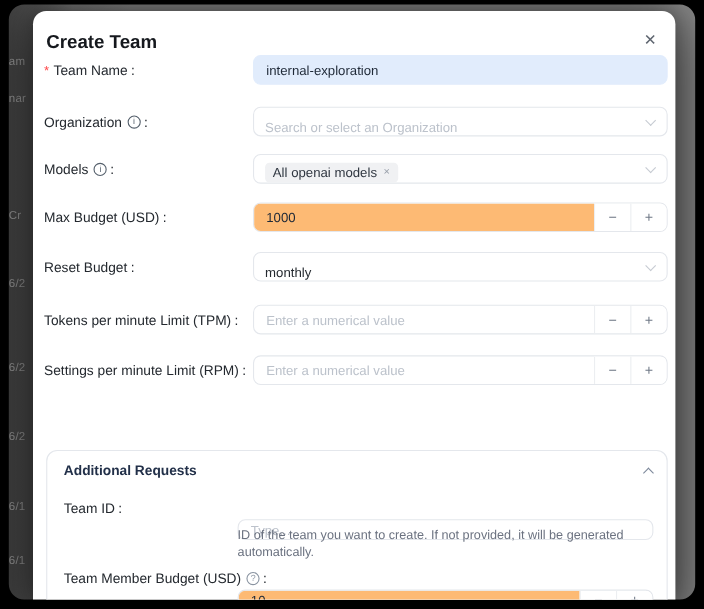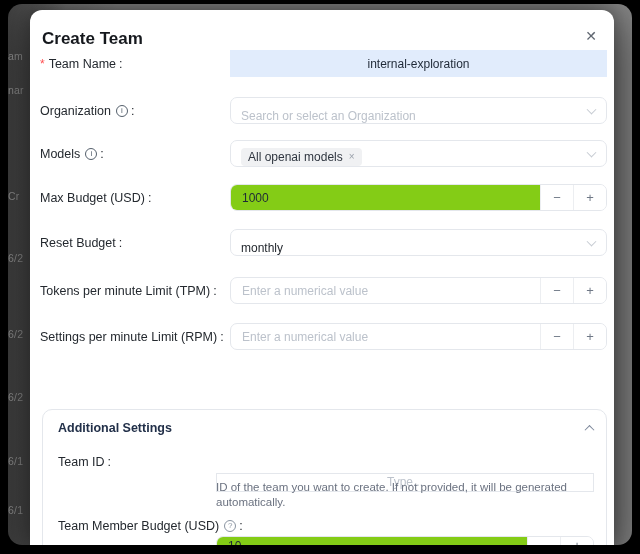--- a/index.html
+++ b/index.html
@@ -26,42 +26,42 @@
   .lbl { position:absolute; left:0; top:0; height:27px; display:flex; align-items:center;
     font-size:12.5px; color:#24292f; white-space:nowrap; }
   .req { color:#ff4d4f; margin-right:4px; font-size:12px; }
   .colon { margin-left:3px; }
   .iconcircle { width:12px; height:12px; border:1px solid #55606c; border-radius:50%;
     display:inline-flex; align-items:center; justify-content:center;
     font-size:8px; color:#55606c; margin-left:5px; font-style:normal; line-height:1; }
   .iconcircle.q { border-color:#8a94a1; color:#8a94a1; }
   .ctl { position:absolute; left:190px; right:0; top:0; height:27px; }
 
-  input.txt { width:100%; height:100%; border:1px solid #e4e7ec; border-radius:0;
+  input.txt { width:100%; height:100%; border:1px solid #e4e7ec; border-radius:7px;
     padding:0 11px; font-size:12px; color:#1f2937; outline:none; background:#fff;
-    font-family:inherit;text-align:center; }
+    font-family:inherit; }
   input.txt.blue { background:#e1ecfc; border:1px solid #e1ecfc; }
   input::placeholder { color:#bcc2cb; }
 
   .select { width:100%; height:100%; border:1px solid #e4e7ec; border-radius:7px;
     background:#fff; display:flex; align-items:flex-end; padding:0 10px; position:relative; cursor:pointer; }
   .select .ph { font-size:12px; color:#bcc2cb; }
   .select .val { font-size:12px; color:#24292f; }
   .chev { position:absolute; right:11px; top:50%; width:7px; height:7px;
     border-right:1.4px solid #c6cbd2; border-bottom:1.4px solid #c6cbd2;
     transform:translateY(-70%) rotate(45deg); }
   .tag { background:#f0f1f3; border-radius:4px; padding:3px 7px; font-size:12px;
     color:#2f3640; display:inline-flex; align-items:center; gap:6px; line-height:1;margin-top:32px; }
   .tag .x { color:#9aa1ab; font-size:10px; cursor:pointer; }
 
   .numctl { width:100%; height:100%; border:1px solid #e4e7ec; border-radius:7px;
     background:#fff; display:flex; overflow:hidden; }
   .numctl input { flex:1; border:none; background:transparent; padding:0 11px;
     font-size:12px; color:#1f2937; outline:none; font-family:inherit; min-width:0; }
-  .numctl.filled input { background:#84cc16; }
+  .numctl.filled input { background:#fdba74; }
   .step { width:33px; border-left:1px solid #eceef1; display:flex; align-items:center;
     justify-content:center; color:#6f7886; font-size:13px; background:#fff; cursor:pointer;
     flex:0 0 auto; user-select:none; }
 
   .addbox { position:absolute; left:12px; top:399px; width:565px; height:170px;
     border:1px solid #e4e7ec; border-radius:10px; background:#fff; }
   .addhdr { position:absolute; left:15px; right:13px; top:8px; height:20px;
     display:flex; align-items:center; justify-content:space-between; cursor:pointer; }
   .addhdr .t { font-size:12.5px; font-weight:700; color:#223049; }
   .chevup { width:7px; height:7px; border-right:1.5px solid #7c879a;
@@ -185,21 +185,21 @@
         <div class="numctl">
           <input placeholder="Enter a numerical value" style="">
           <div class="step">−</div>
           <div class="step">+</div>
         </div>
       </div>
     </div>
 
     <div class="addbox">
       <div class="addhdr">
-        <span class="t">Additional Settings</span>
+        <span class="t">Additional Requests</span>
         <span class="chevup"></span>
       </div>
 
       <div class="irow" style="top:38px">
         <div class="lbl">
           <span>Team ID</span>
           <span class="colon">:</span>
         </div>
         <div class="ictl">
           <input class="txt" placeholder="Type..." style="">

